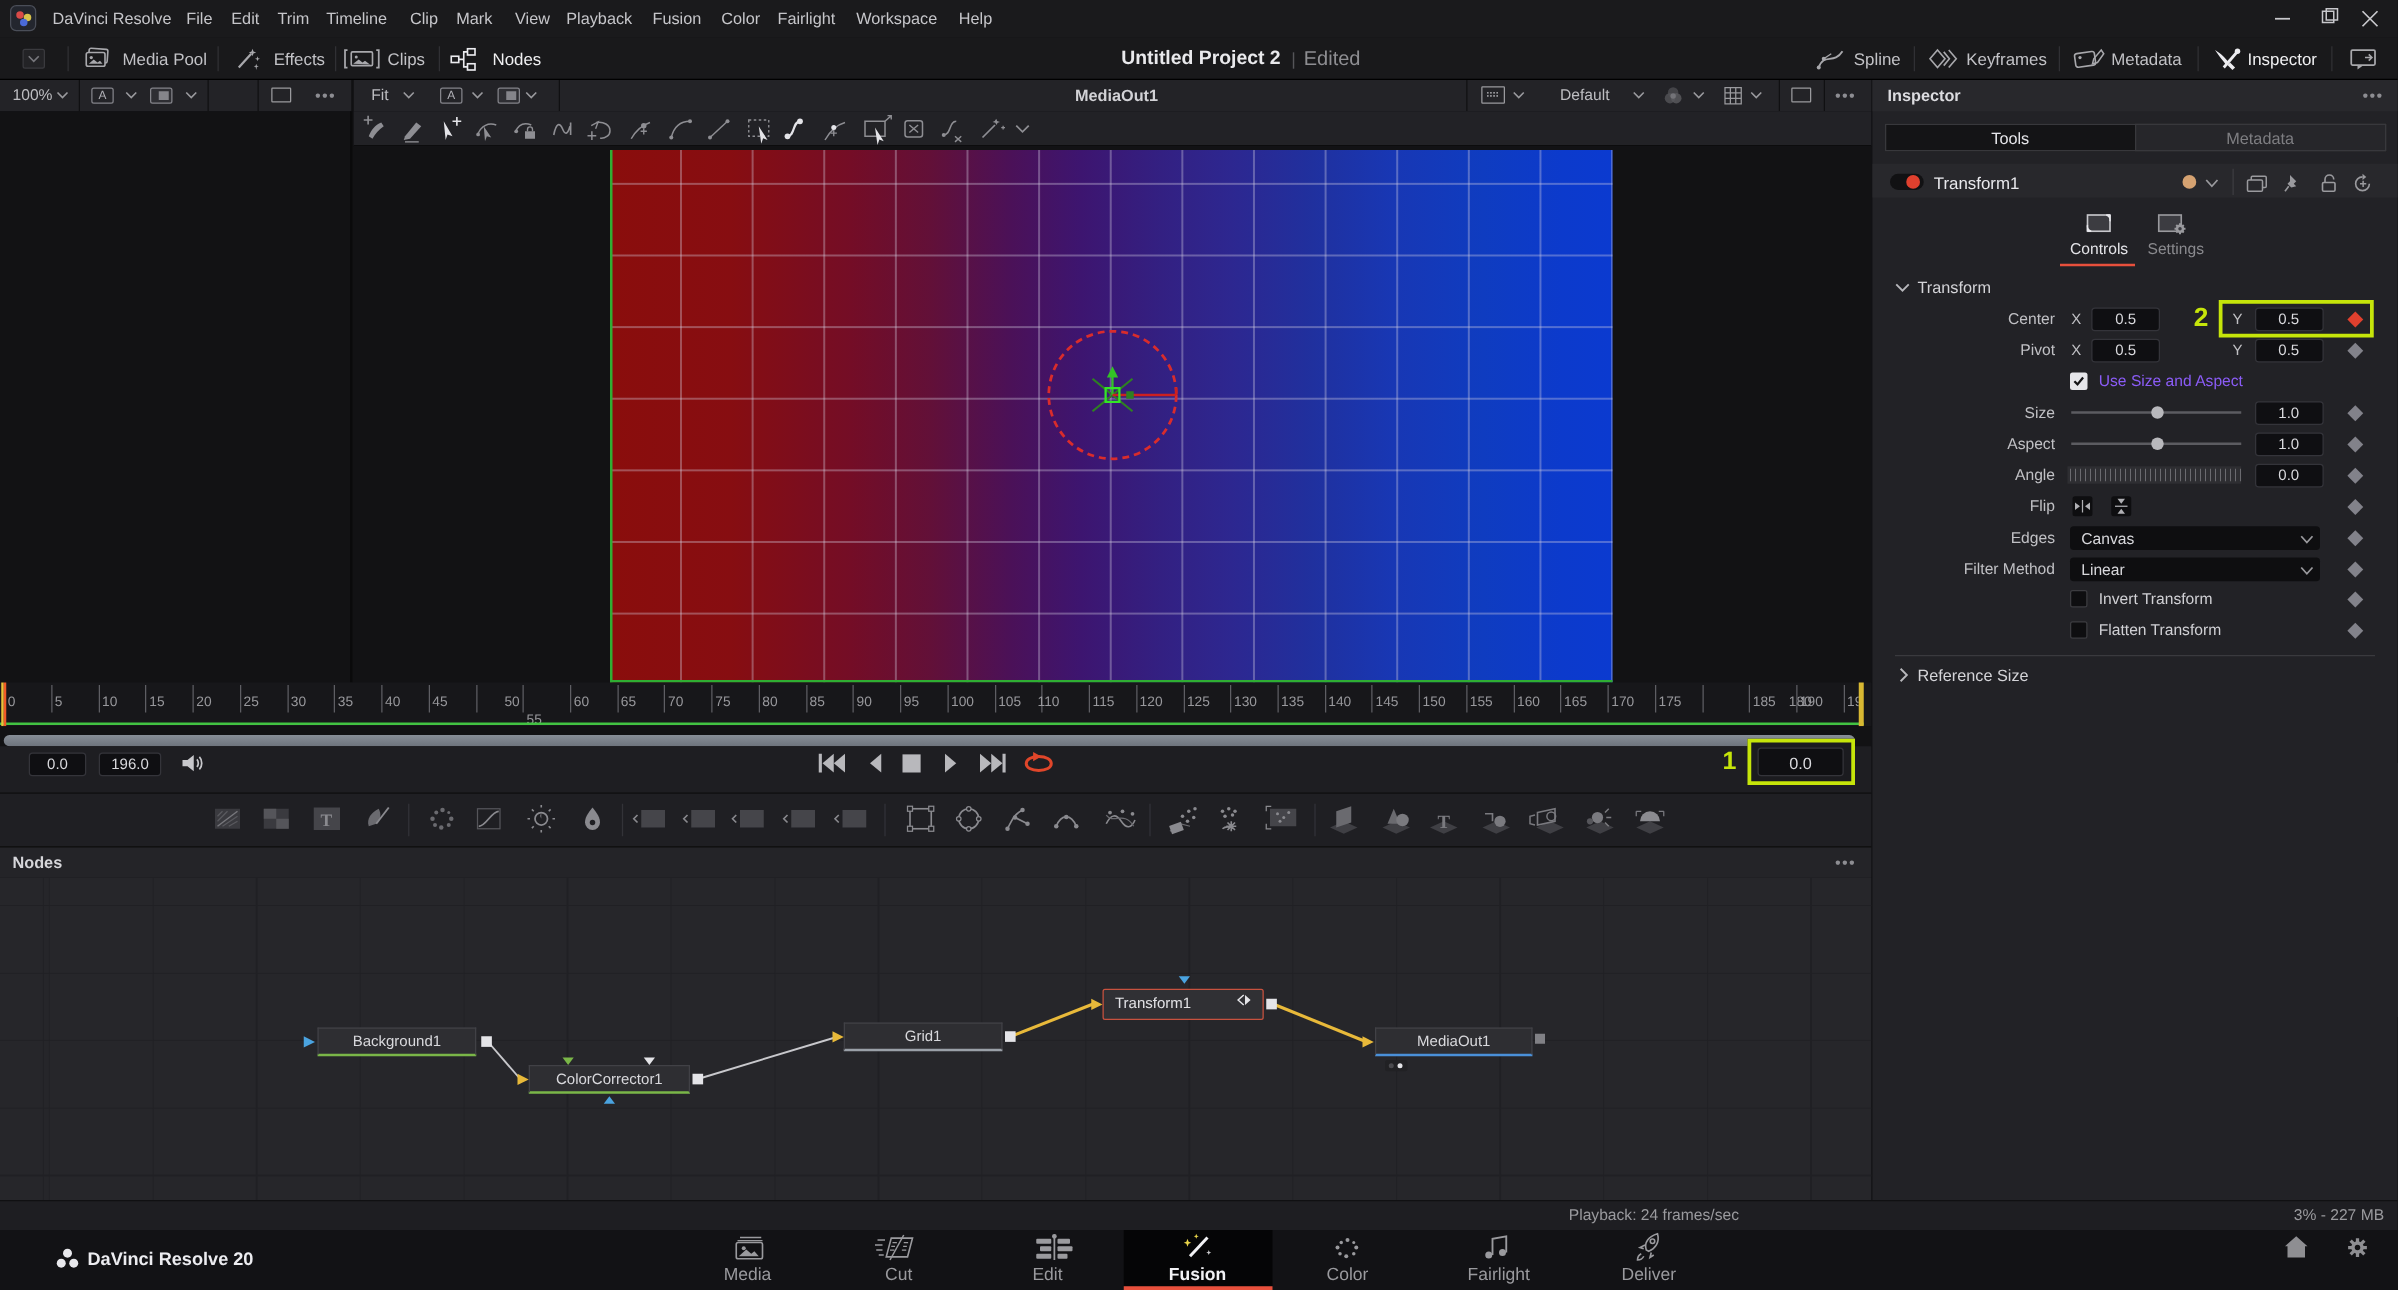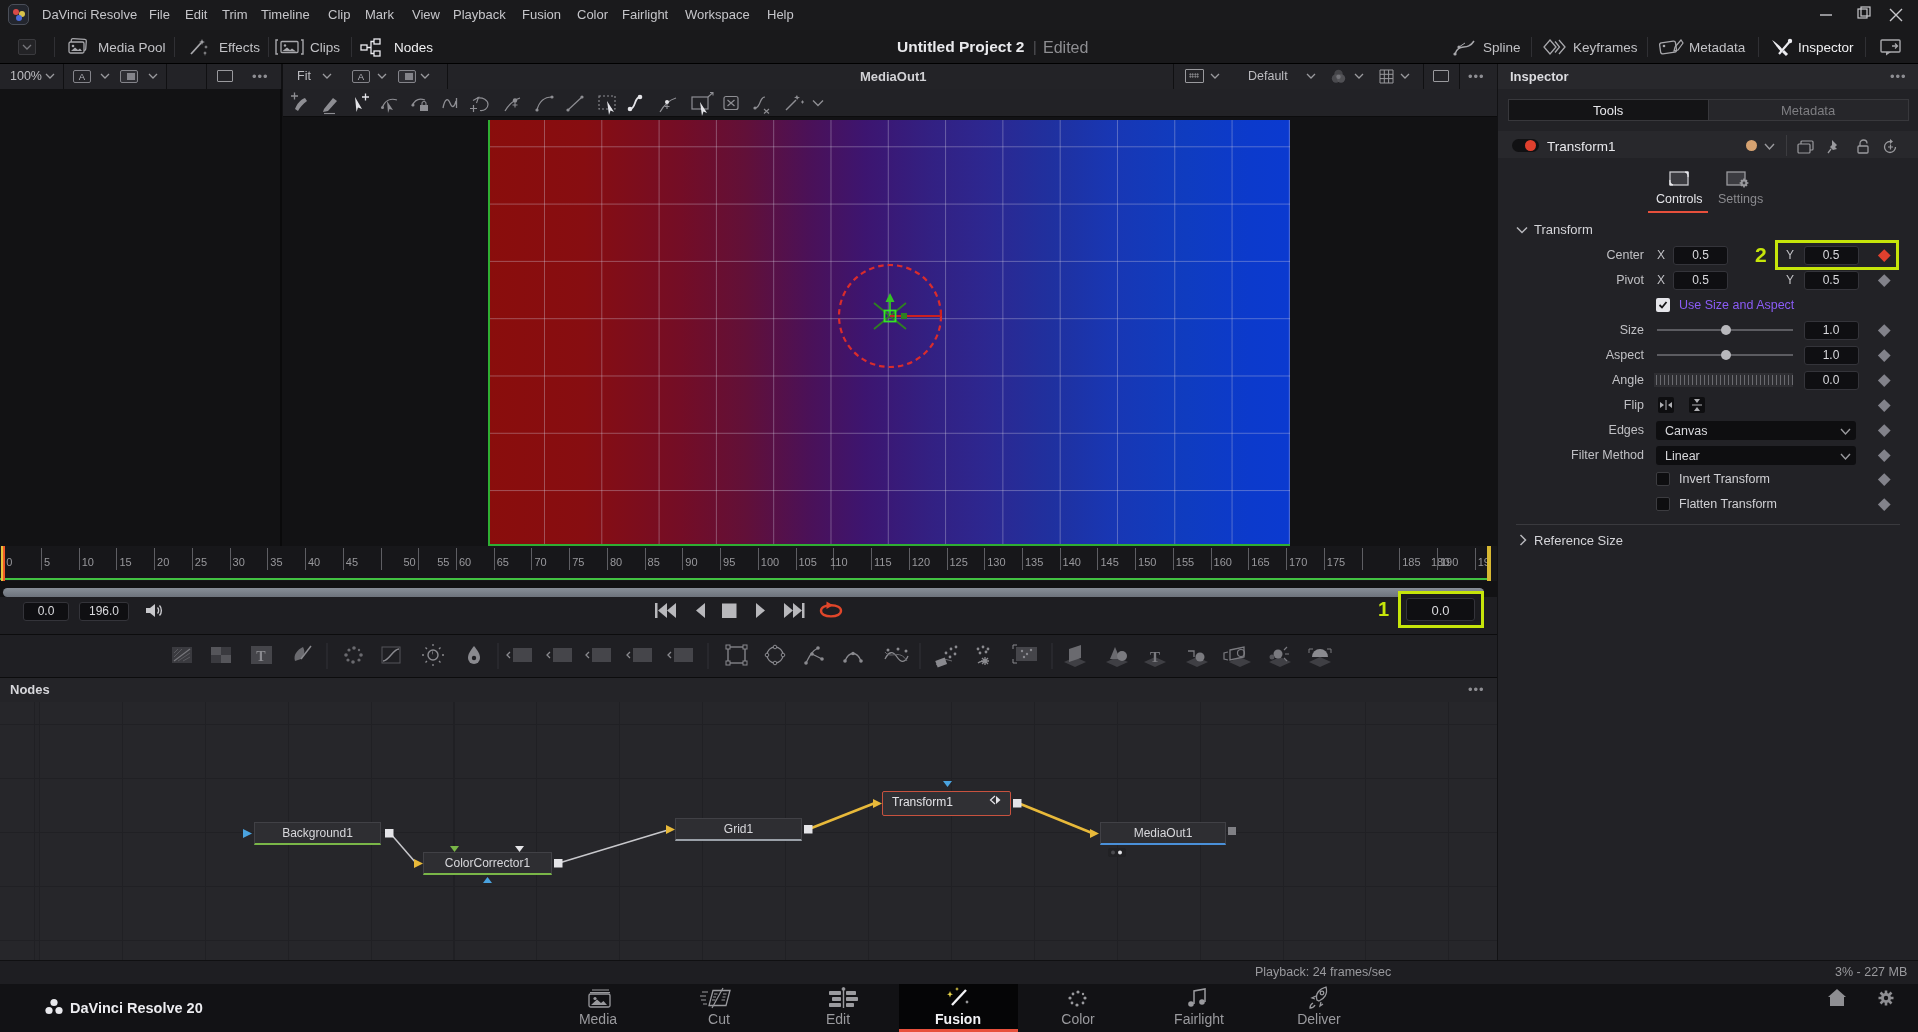--- a/index.html
+++ b/index.html
@@ -244,21 +244,21 @@
       <div style="position:absolute;left:232.6px;top:10px;font-size:11px;color:#98989c;">30</div>
       <div style="position:absolute;left:267.3px;top:2px;width:1px;height:22px;background:#5e5e63;"></div>
       <div style="position:absolute;left:270.3px;top:10px;font-size:11px;color:#98989c;text-align:right;">35</div>
       <div style="position:absolute;left:305.0px;top:2px;width:1px;height:22px;background:#5e5e63;"></div>
       <div style="position:absolute;left:308.0px;top:10px;font-size:11px;color:#98989c;">40</div>
       <div style="position:absolute;left:342.8px;top:2px;width:1px;height:22px;background:#5e5e63;"></div>
       <div style="position:absolute;left:345.8px;top:10px;font-size:11px;color:#98989c;">45</div>
       <div style="position:absolute;left:380.5px;top:2px;width:1px;height:22px;background:#5e5e63;"></div>
       <div style="position:absolute;left:383.5px;top:10px;font-size:11px;color:#98989c;padding-left:20px;">50</div>
       <div style="position:absolute;left:418.2px;top:2px;width:1px;height:22px;background:#5e5e63;"></div>
-      <div style="position:absolute;left:421.2px;top:10px;font-size:11px;color:#98989c;margin-left:16px;">55</div>
+      <div style="position:absolute;left:421.2px;top:24px;font-size:11px;color:#98989c;">55</div>
       <div style="position:absolute;left:456.0px;top:2px;width:1px;height:22px;background:#5e5e63;"></div>
       <div style="position:absolute;left:459.0px;top:10px;font-size:11px;color:#98989c;">60</div>
       <div style="position:absolute;left:493.7px;top:2px;width:1px;height:22px;background:#5e5e63;"></div>
       <div style="position:absolute;left:496.7px;top:10px;font-size:11px;color:#98989c;">65</div>
       <div style="position:absolute;left:531.4px;top:2px;width:1px;height:22px;background:#5e5e63;"></div>
       <div style="position:absolute;left:534.4px;top:10px;font-size:11px;color:#98989c;">70</div>
       <div style="position:absolute;left:569.2px;top:2px;width:1px;height:22px;background:#5e5e63;"></div>
       <div style="position:absolute;left:572.2px;top:10px;font-size:11px;color:#98989c;">75</div>
       <div style="position:absolute;left:606.9px;top:2px;width:1px;height:22px;background:#5e5e63;"></div>
       <div style="position:absolute;left:609.9px;top:10px;font-size:11px;color:#98989c;">80</div>

